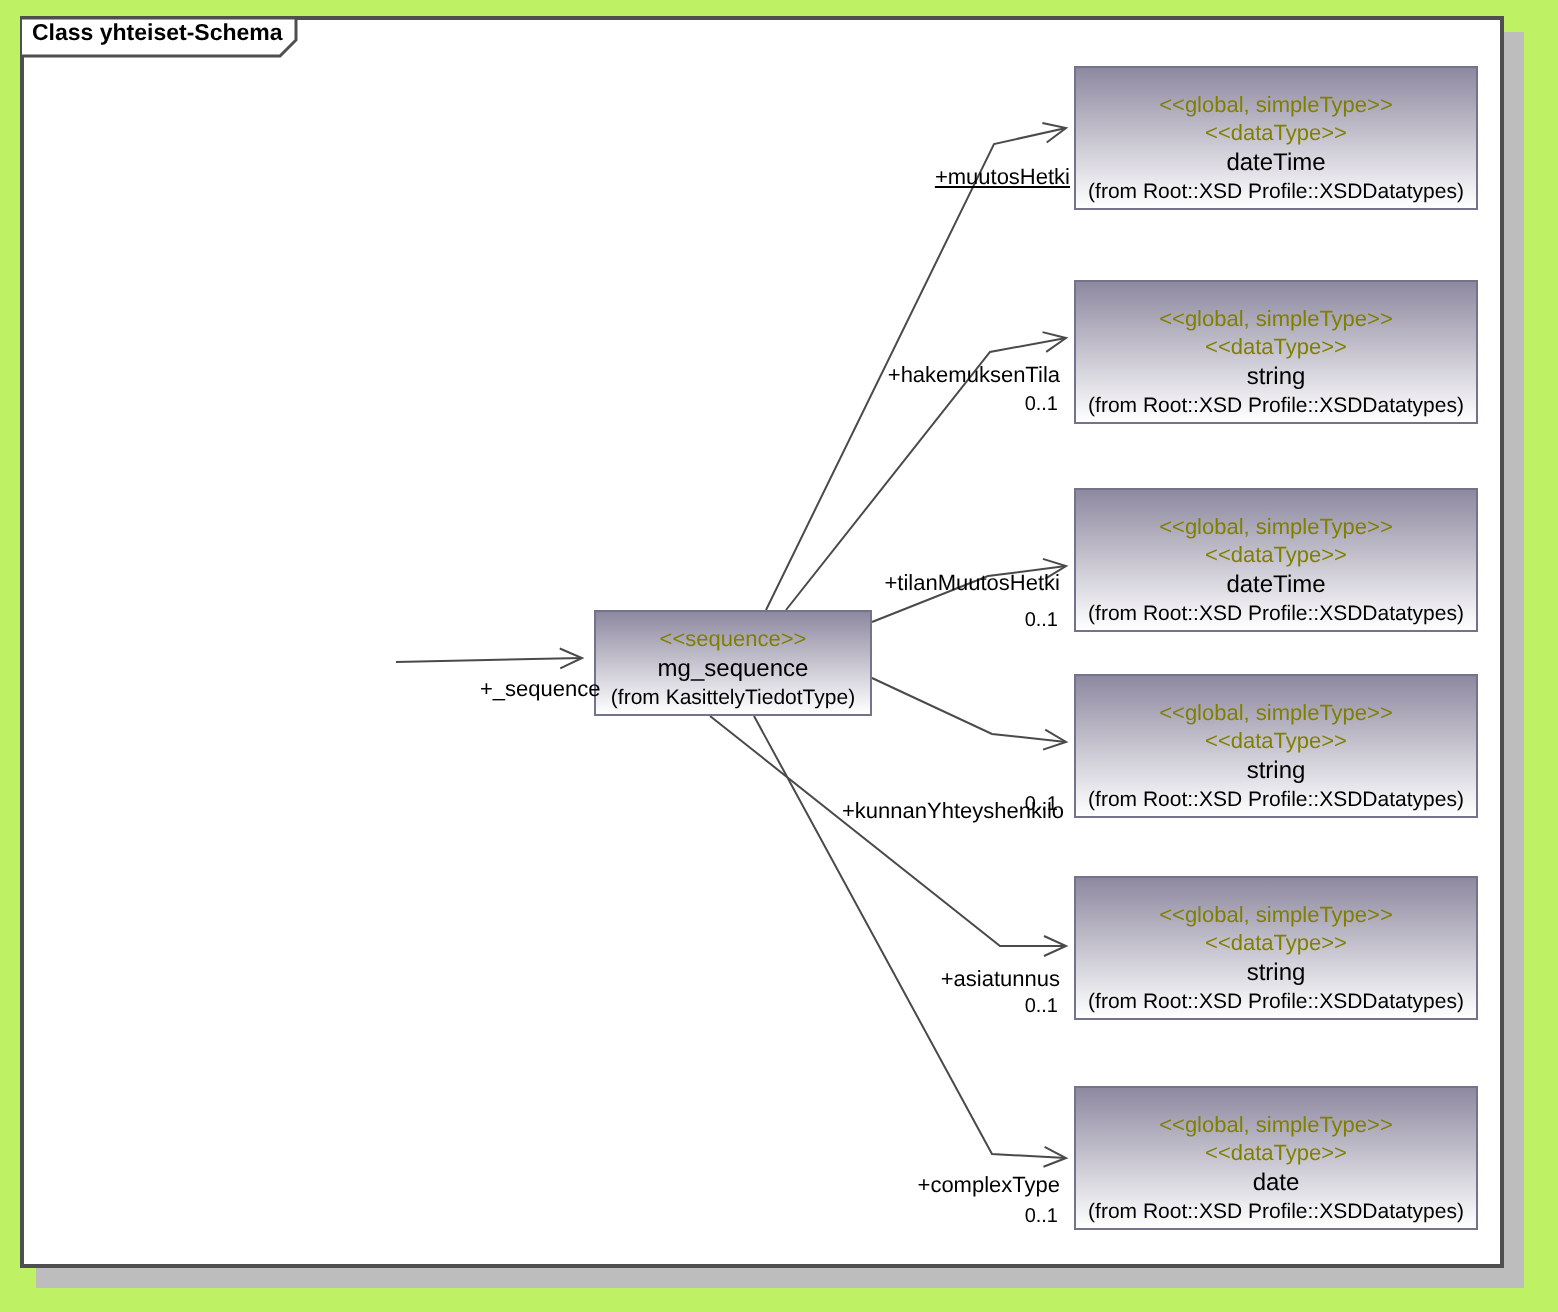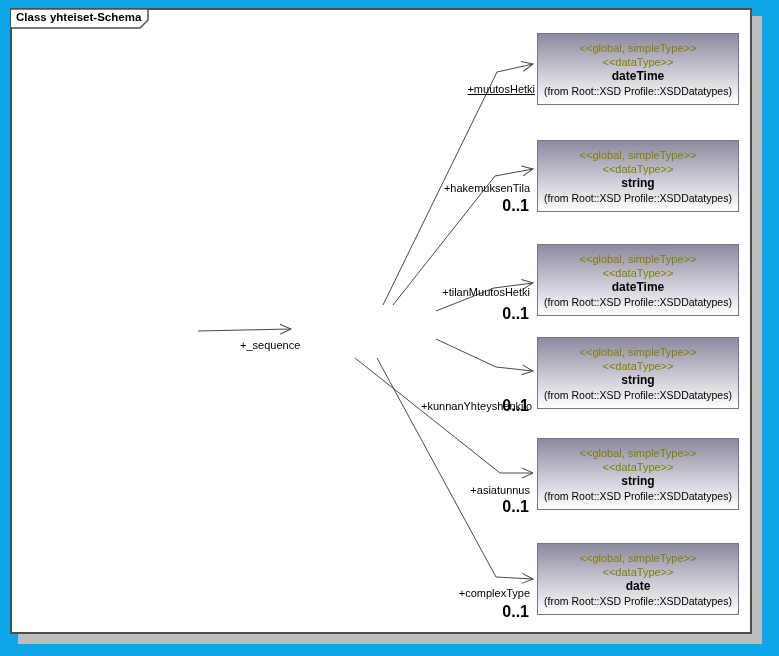--- a/index.html
+++ b/index.html
@@ -1,45 +1,45 @@
 <!DOCTYPE html>
 <html style="--stereotype-text: #7f7f00; --node-top: #8e89a0; --node-bottom: #ffffff; --node-border: #73738c; --frame-border: #4f4f4f; --shadow: #bdbdbd; --line: #4a4a4a;"><head>
 <meta charset="utf-8">
 <style>
   html,body { margin:0; padding:0; background:#ffffff; }
   #canvas {
     position:relative; width:779px; height:656px; overflow:hidden;
-    background:#0ea5e9; font-family:"Liberation Sans", sans-serif;
+    background:#bef264; font-family:"Liberation Sans", sans-serif;
   }
   #frame-shadow {
     position:absolute; left:18px; top:16px; width:744px; height:628px;
     background:var(--shadow,#bdbdbd);
   }
   #diagram-frame {
     position:absolute; left:10px; top:8px; width:742px; height:626px;
     box-sizing:border-box; border:2px solid var(--frame-border,#4f4f4f);
     background:#ffffff;
   }
   #frame-tab-text {
     position:absolute; left:16px; top:11px; font-size:11.5px; font-weight:bold;
     color:#000; white-space:nowrap;
   }
   svg.overlay { position:absolute; left:0; top:0; }
   .uml-box {
     position:absolute; box-sizing:border-box;
     border:1px solid var(--node-border,#73738c);
     background:linear-gradient(to bottom, var(--node-top,#8e89a0) 0%, var(--node-bottom,#ffffff) 100%);
-    display:flex; flex-direction:column; justify-content:center; align-items:center;
+    display:flex; flex-direction:column; justify-content:flex-end; align-items:center;
     text-align:center; padding:1px 2px;
   }
   .stereotype { color:var(--stereotype-text,#7f7f00); font-size:11px; line-height:14px; white-space:nowrap; }
-  .box-name  { color:#000; font-size:12px; font-weight:bold; line-height:15px; white-space:nowrap; }
+  .box-name  { color:#000; font-size:12px; font-weight:normal; line-height:15px; white-space:nowrap; }
   .from-text { color:#000; font-size:10.5px; line-height:14px; white-space:nowrap; }
   .assoc-label { position:absolute; font-size:11px; color:#000; white-space:nowrap; }
-  .card-label  { position:absolute; font-size:16px; color:#000; white-space:nowrap;font-weight:bold; }
+  .card-label  { position:absolute; font-size:10px; color:#000; white-space:nowrap; }
 </style>
 </head>
 <body>
 
 <div id="canvas">
 
   <div id="frame-shadow"></div>
   <div id="diagram-frame"></div>
 
   <svg class="overlay" width="779" height="656">
@@ -56,20 +56,25 @@
     <polyline points="393,305 495,176 533,169" fill="none" stroke="var(--line,#4a4a4a)" stroke-width="1" marker-end="url(#arr)"></polyline>
     <polyline points="436,311 494,288 533,283" fill="none" stroke="var(--line,#4a4a4a)" stroke-width="1" marker-end="url(#arr)"></polyline>
     <polyline points="436,339 496,367 533,371" fill="none" stroke="var(--line,#4a4a4a)" stroke-width="1" marker-end="url(#arr)"></polyline>
     <polyline points="355,358 500,473 533,473" fill="none" stroke="var(--line,#4a4a4a)" stroke-width="1" marker-end="url(#arr)"></polyline>
     <polyline points="377,358 496,577 533,579" fill="none" stroke="var(--line,#4a4a4a)" stroke-width="1" marker-end="url(#arr)"></polyline>
   </svg>
 
   <div id="frame-tab-text">Class yhteiset-Schema</div>
 
 
+  <div class="uml-box" style="left:297px; top:305px; width:139px; height:53px;">
+    <div class="stereotype">&lt;&lt;sequence&gt;&gt;</div>
+    <div class="box-name">mg_sequence</div>
+    <div class="from-text">(from KasittelyTiedotType)</div>
+  </div>
 
   <div class="uml-box" style="left:537px; top:33px; width:202px; height:72px;">
     <div class="stereotype">&lt;&lt;global, simpleType&gt;&gt;</div>
     <div class="stereotype">&lt;&lt;dataType&gt;&gt;</div>
     <div class="box-name">dateTime</div>
     <div class="from-text">(from Root::XSD Profile::XSDDatatypes)</div>
   </div>
   <div class="uml-box" style="left:537px; top:140px; width:202px; height:72px;">
     <div class="stereotype">&lt;&lt;global, simpleType&gt;&gt;</div>
     <div class="stereotype">&lt;&lt;dataType&gt;&gt;</div>

